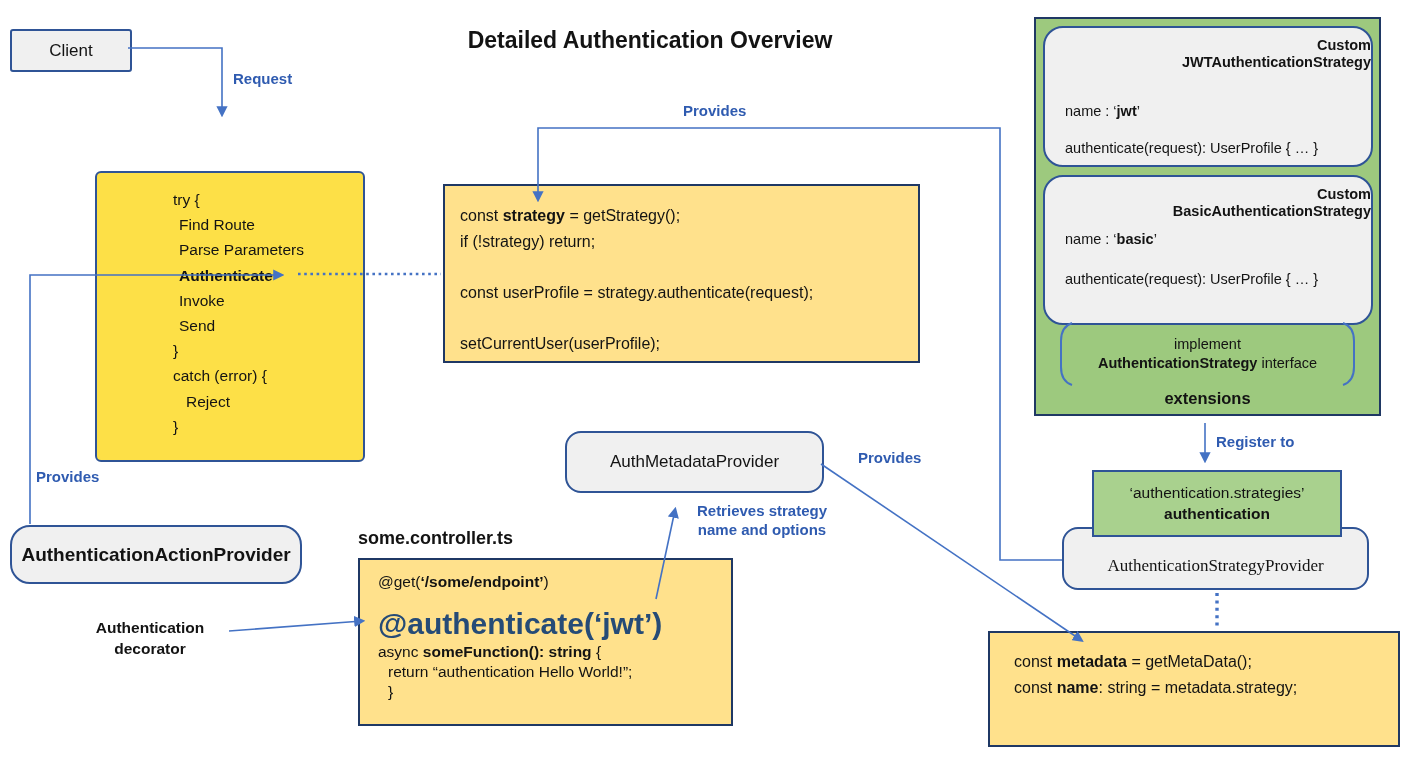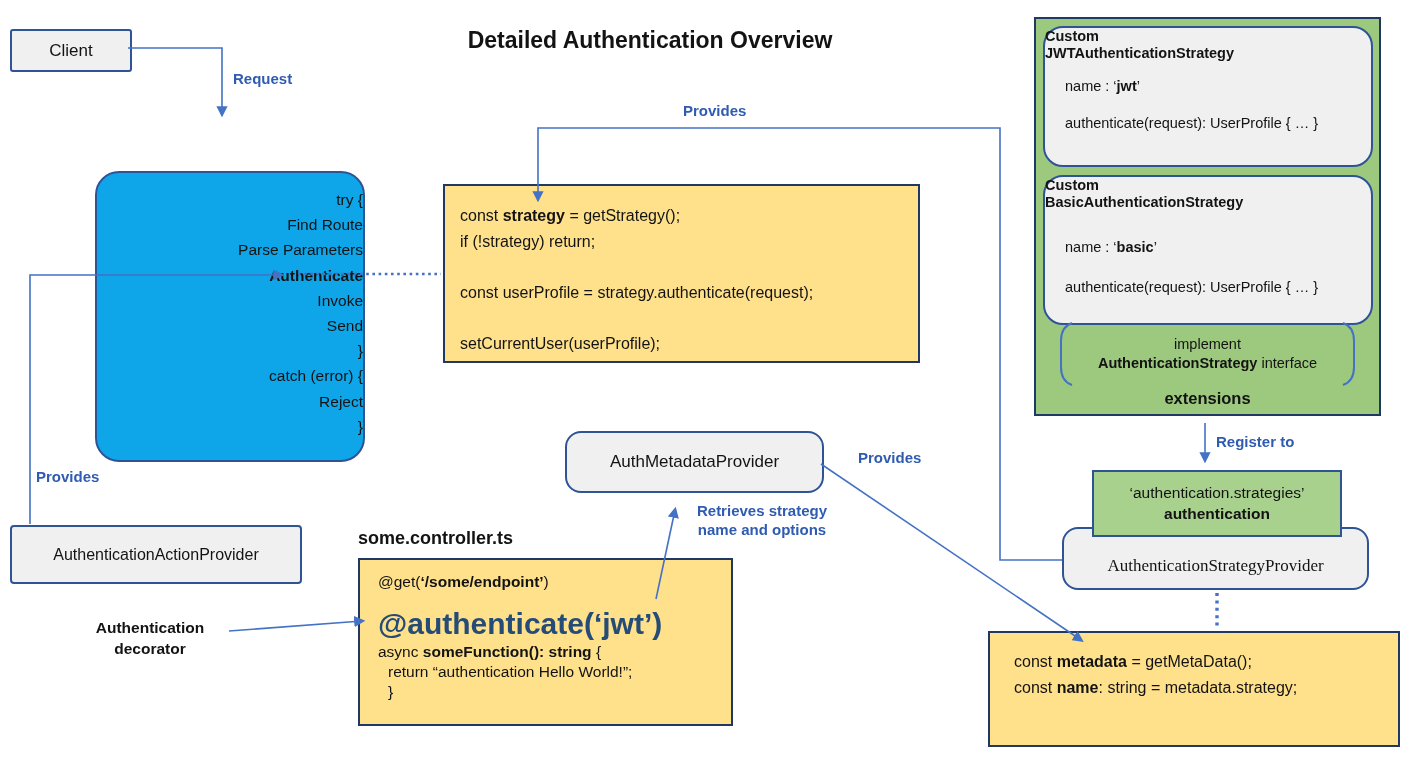--- a/index.html
+++ b/index.html
@@ -7,49 +7,49 @@
           font-family:"Liberation Sans",sans-serif;color:#131313;overflow:hidden;}
   .overlay{position:absolute;left:0;top:0;width:1412px;height:758px;z-index:10;pointer-events:none;}
   .b{font-weight:bold;}
   .title{position:absolute;left:420px;top:27px;width:460px;text-align:center;
          font-size:23px;font-weight:bold;z-index:2;}
   .lbl{position:absolute;color:#2F5BB0;font-weight:600;font-size:15px;z-index:5;white-space:nowrap;}
   
   .pill{position:absolute;background:#F0F0F0;border:2px solid #2F5496;display:flex;
         align-items:center;justify-content:center;z-index:2;white-space:nowrap;}
   .client{left:10px;top:29px;width:118px;height:39px;border-radius:3px;font-size:17px;border-width:2.5px;}
-  .aap{left:10px;top:525px;width:288px;height:55px;border-radius:4px;font-size:16px;}
+  .aap{left:10px;top:525px;width:288px;height:55px;border-radius:20px;font-size:19px;font-weight:bold;}
   .amp{left:565px;top:431px;width:255px;height:58px;border-radius:16px;font-size:17px;}
   .asp{left:1062px;top:527px;width:307px;height:63px;border-radius:16px;font-size:17px;padding-top:14px;box-sizing:border-box;z-index:3;font-family:Liberation Serif, serif;}
   
   .seq-title{position:absolute;left:95px;top:144px;width:270px;text-align:center;font-size:16px;z-index:2;}
-  .seq-box{position:absolute;left:95px;top:171px;width:270px;height:291px;background:#0ea5e9;
-           border:2px solid #2F5496;border-radius:24px;box-sizing:border-box;
-           padding:14px 0 0 76px;font-size:15.5px;line-height:25.2px;z-index:2;text-align:right;}
+  .seq-box{position:absolute;left:95px;top:171px;width:270px;height:291px;background:#fde047;
+           border:2px solid #2F5496;border-radius:6px;box-sizing:border-box;
+           padding:14px 0 0 76px;font-size:15.5px;line-height:25.2px;z-index:2;}
   .ln{white-space:pre;}
   .i1{padding-left:6px;} .i2{padding-left:13px;}
   
   .code-box{position:absolute;background:#FFE18C;border:2.5px solid #1F3864;box-sizing:border-box;z-index:2;}
   .strategy-box{left:443px;top:184px;width:477px;height:179px;padding:17px 0 0 15px;font-size:16px;line-height:25.5px;}
   .metadata-box{left:988px;top:631px;width:412px;height:116px;padding:16px 0 0 24px;font-size:16px;line-height:25.5px;}
   .ctrl-box{left:358px;top:558px;width:375px;height:168px;padding:12px 0 0 18px;font-size:15.5px;line-height:20px;}
   .ctrl-title{position:absolute;left:358px;top:528px;font-size:18px;font-weight:bold;z-index:2;}
   .decorator-line{font-size:30px;font-weight:bold;color:#254B77;line-height:37px;margin-top:13px;white-space:nowrap;}
   .indent10{margin-left:10px;}
   
   .green-panel{position:absolute;left:1034px;top:17px;width:347px;height:399px;background:#9DC97E;
                border:2.5px solid #1F3864;box-sizing:border-box;z-index:2;}
   .card{position:absolute;left:7px;width:330px;background:#F0F0F0;border:2px solid #2F5496;
         border-radius:20px;box-sizing:border-box;font-size:14.5px;}
   .card1{top:7px;height:141px;}
   .card2{top:156px;height:150px;}
-  .card-title{margin-top:0;text-align:left;font-weight:bold;line-height:17px;}
+  .card-title{margin-top:9px;text-align:right;font-weight:bold;line-height:17px;}
   .card-line{margin-left:20px;white-space:nowrap;}
-  .card1 .name-line{margin-top:16px;} .card1 .auth-line{margin-top:21px;}
-  .card2 .name-line{margin-top:28px;} .card2 .auth-line{margin-top:24px;}
+  .card1 .name-line{margin-top:32px;} .card1 .auth-line{margin-top:21px;}
+  .card2 .name-line{margin-top:11px;} .card2 .auth-line{margin-top:24px;}
   .impl-row{position:absolute;left:0;right:0;top:302px;display:flex;justify-content:center;
             align-items:center;gap:24px;}
   .impl-text{text-align:center;font-size:14.5px;line-height:19px;}
   .ext-footer{position:absolute;left:0;right:0;top:370px;text-align:center;font-weight:bold;font-size:16.5px;}
   
   .ext-point{position:absolute;left:1092px;top:470px;width:250px;height:67px;background:#A9D18E;
              border:2px solid #2F5496;box-sizing:border-box;text-align:center;font-size:15.5px;
              padding-top:10px;line-height:21px;z-index:4;}
   .retrieves{position:absolute;left:676px;top:501px;width:172px;text-align:center;
              color:#2F5BB0;font-weight:600;font-size:15px;line-height:19px;z-index:5;}

